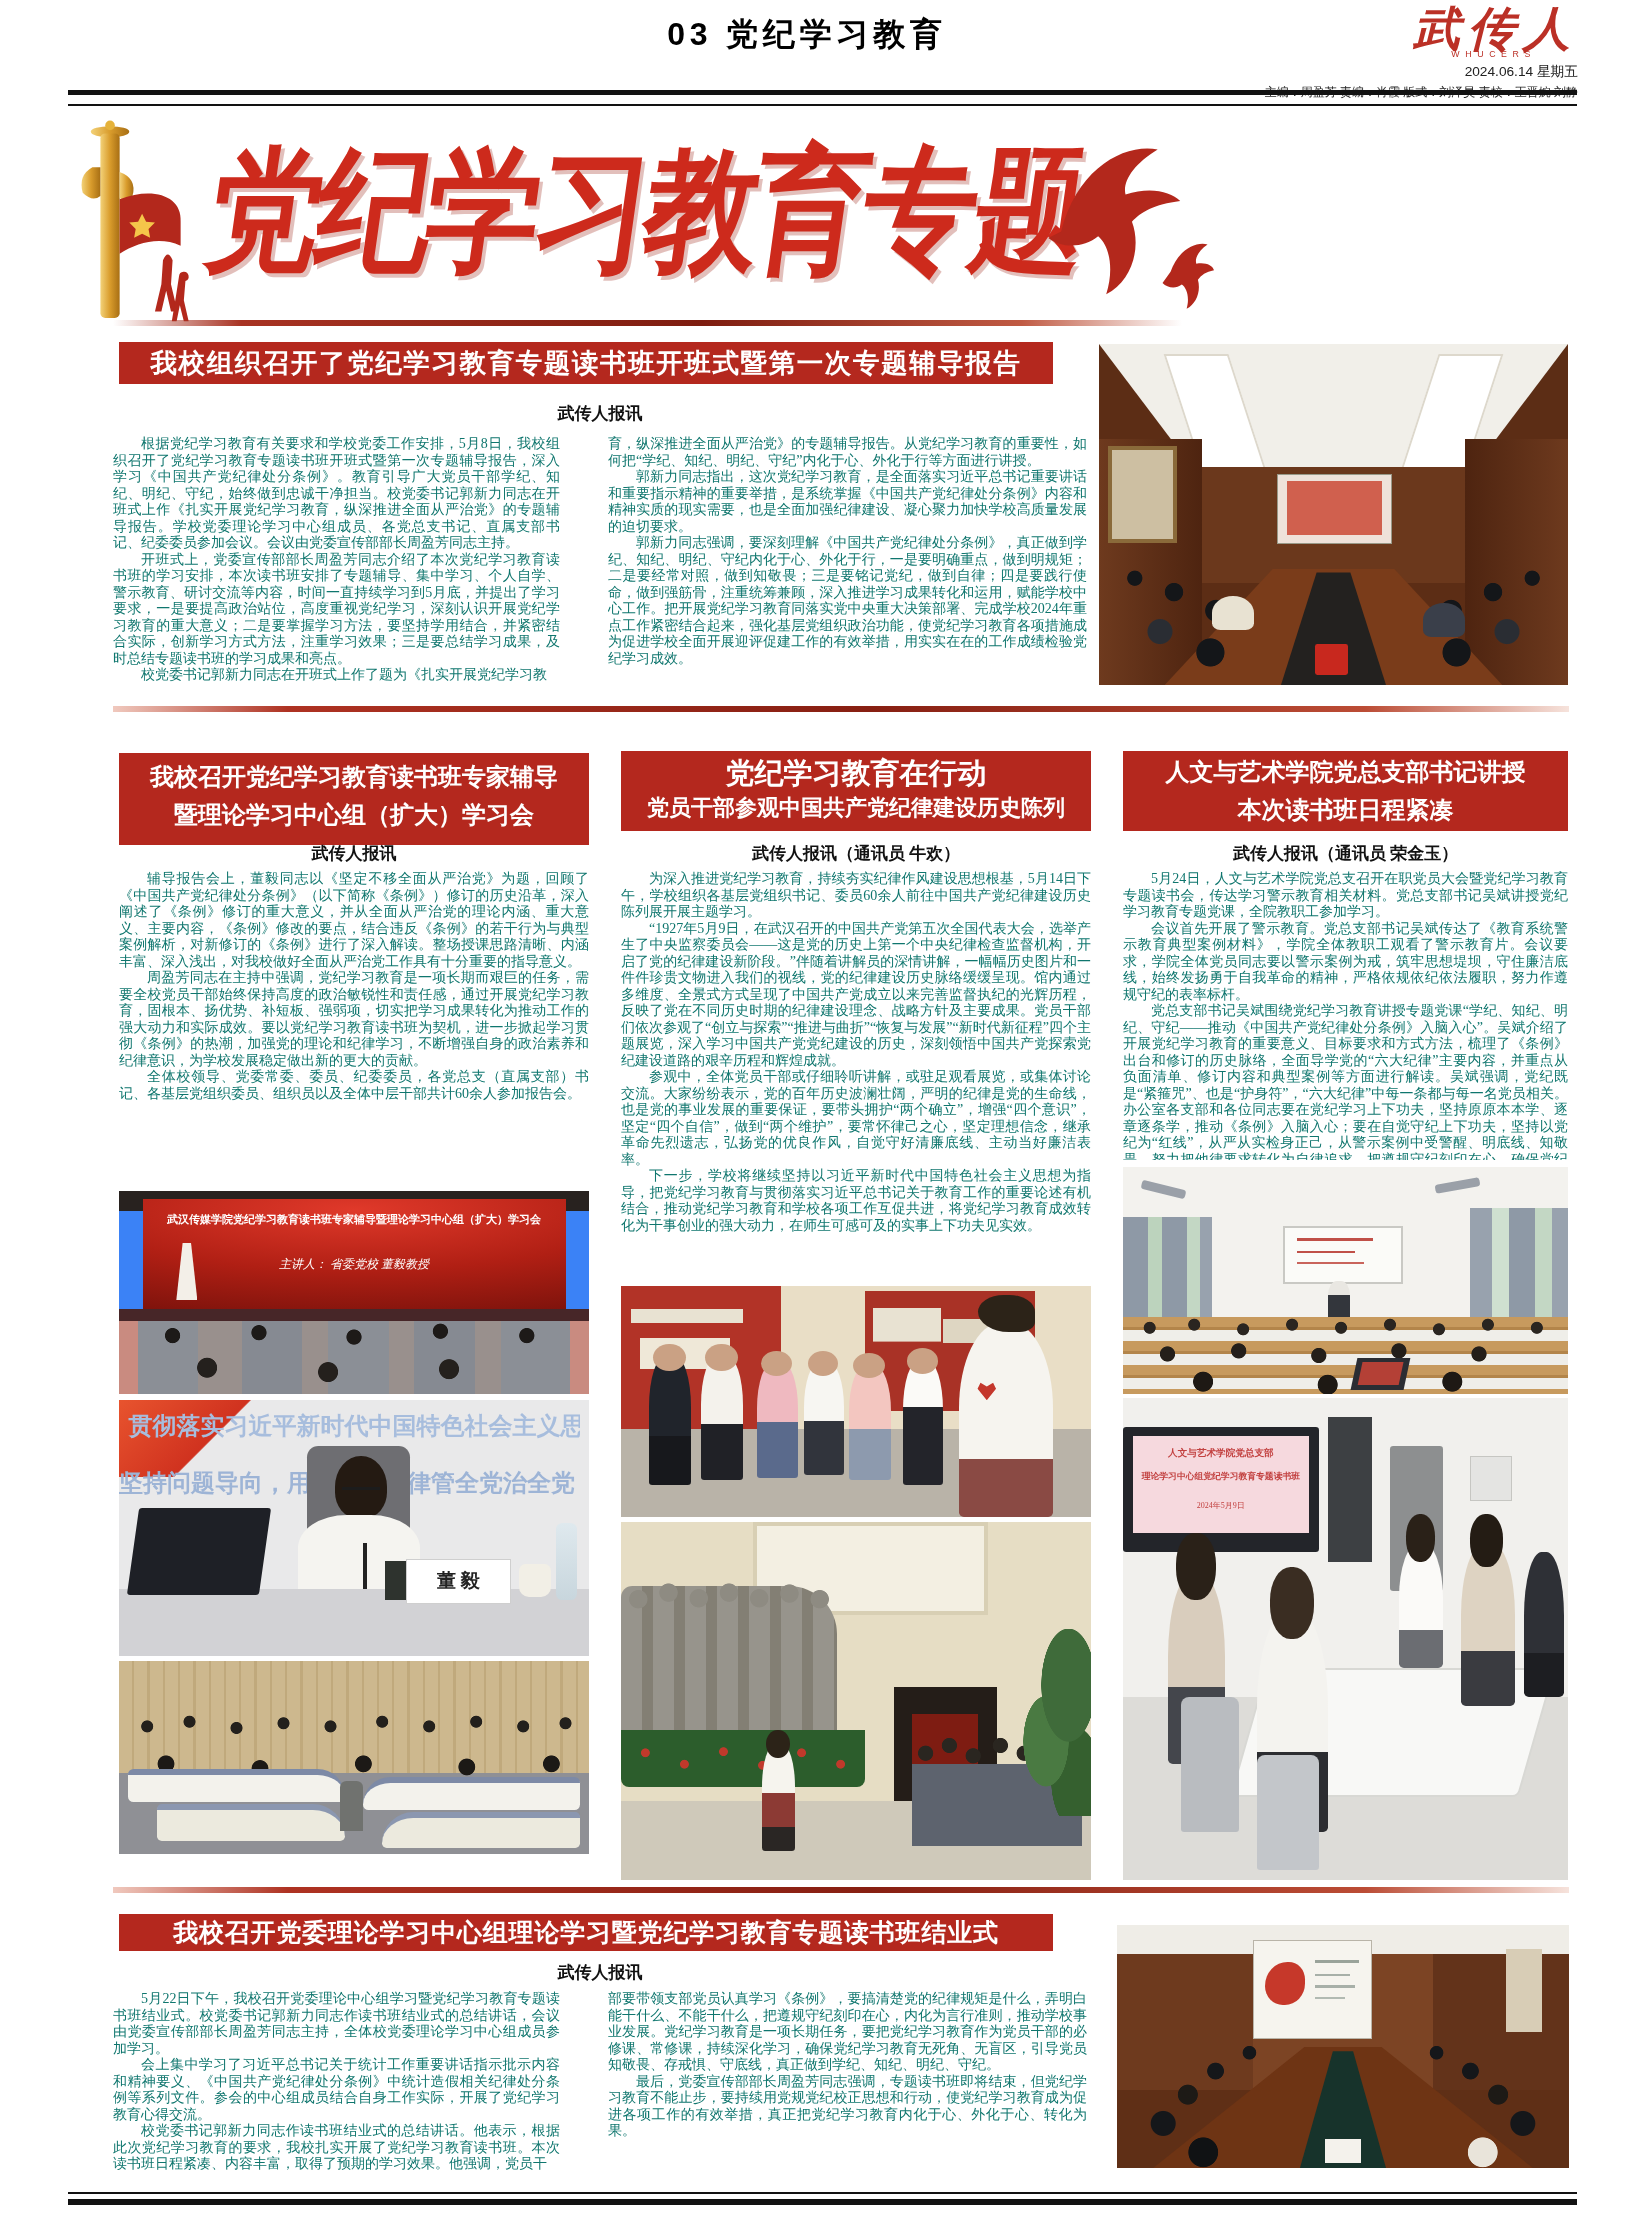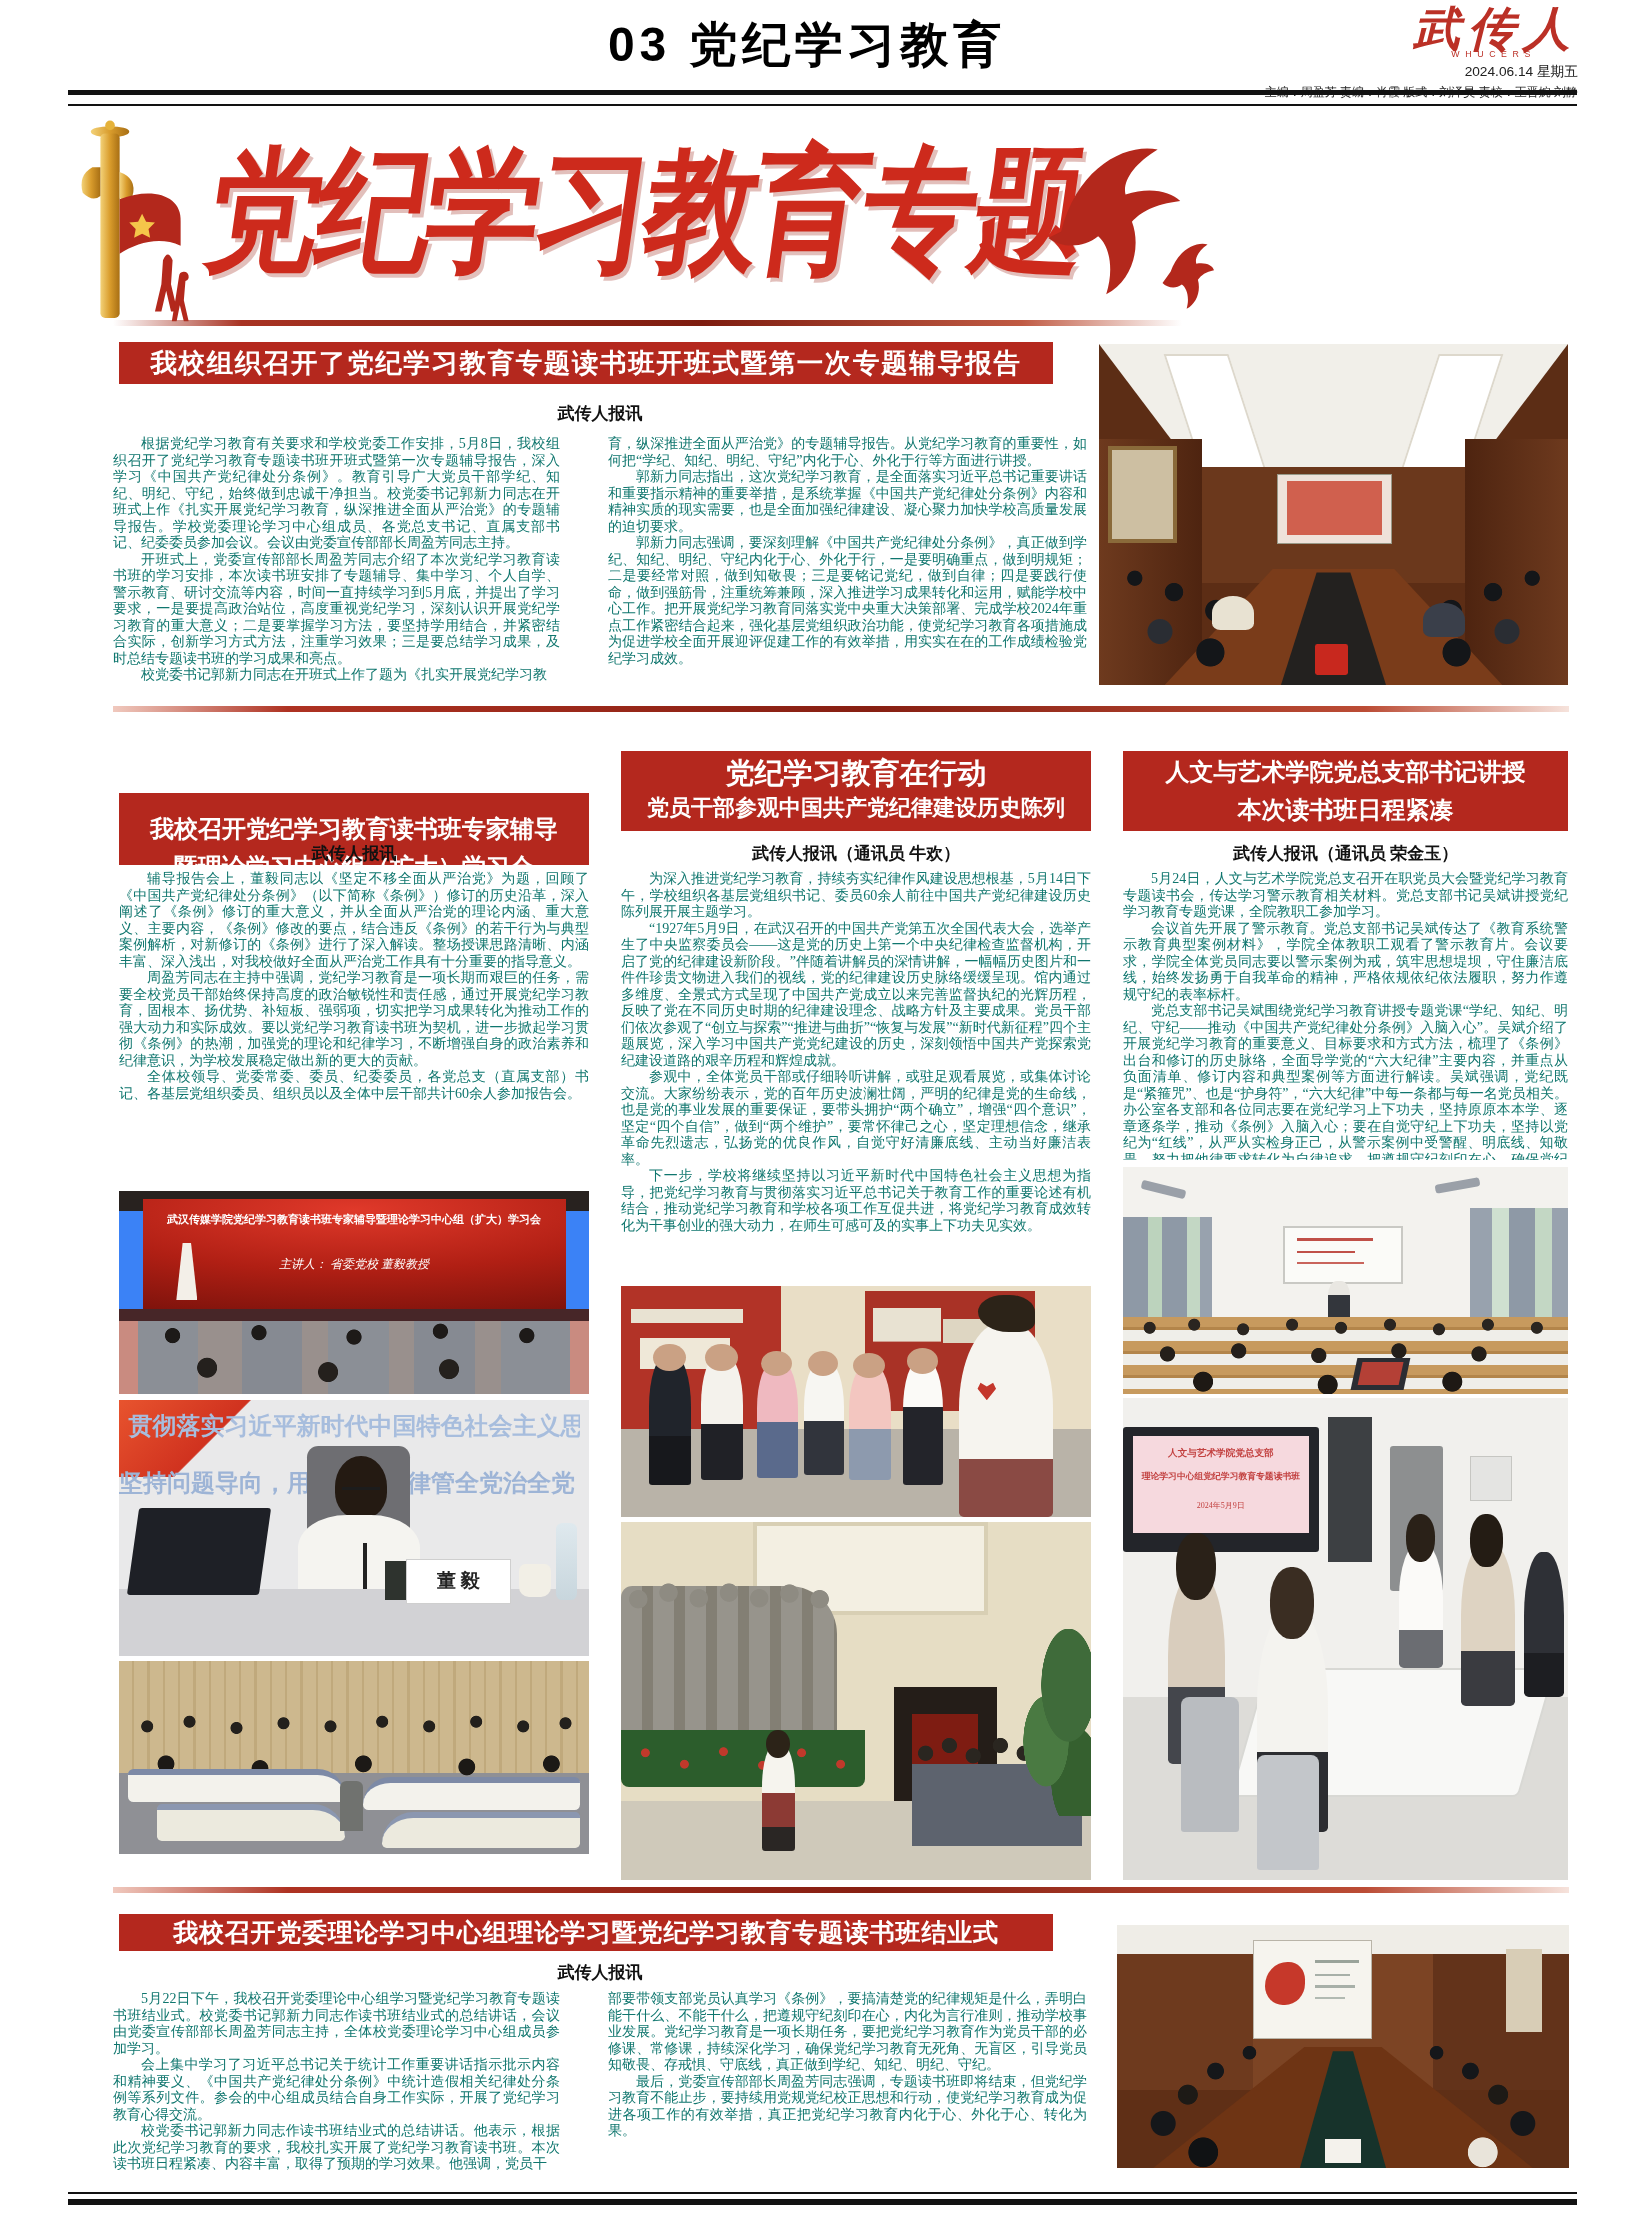--- a/index.html
+++ b/index.html
@@ -2,21 +2,21 @@
 <html style="font-size:13px"><head>
 <meta charset="utf-8">
 <style>
   html,body{margin:0;padding:0;background:#e8e8e8;}
   #page{position:relative;width:1646px;height:2216px;background:#ffffff;margin:0 auto;
         font-family:"Liberation Serif","DejaVu Serif",serif;color:#1a1a1a;overflow:hidden;}
   .abs{position:absolute;}
   
   .head-title{top:13px;left:0;width:1614px;text-align:center;
       font-family:"Liberation Sans","DejaVu Sans",sans-serif;font-weight:bold;
-      font-size:48px;letter-spacing:4.8px;color:#000;}
+      font-size:32px;letter-spacing:4.8px;color:#000;}
   .masthead{top:4.8px;right:68px;width:370px;text-align:right;}
   .mast-name{font-family:"DejaVu Serif",serif;font-style:italic;font-weight:bold;
       font-size:47px;color:#bb3026;letter-spacing:8px;line-height:47px;}
   .mast-latin{font-family:"Liberation Sans",sans-serif;font-size:8.8px;color:#bb3026;
       letter-spacing:5.6px;margin-top:-3.2px;padding-right:42px;}
   .mast-date{font-family:"Liberation Sans",sans-serif;font-size:13.7px;color:#222;margin-top:4.8px;}
   .mast-staff{font-family:"Liberation Sans",sans-serif;font-size:12px;color:#222;margin-top:2.4px;}
   .rule{left:68px;width:1509px;background:#121212;}
   
   .banner-title{top:143px;left:201px;width:884px;font-family:"Liberation Sans","DejaVu Sans",sans-serif;
@@ -120,21 +120,21 @@
     <div class="ph" style="left:30%;top:67%;width:40%;height:33%;background:#23211f;clip-path:polygon(41% 0,59% 0,78% 100%,22% 100%);"></div>
     <div class="ph" style="left:4%;top:62%;width:30%;height:34%;background-image:radial-gradient(circle at 12% 20%,#141619 7.2px,transparent 8px),radial-gradient(circle at 40% 32%,#141619 8.8px,transparent 9.6px),radial-gradient(circle at 70% 48%,#141619 10.4px,transparent 11.3px),radial-gradient(circle at 30% 66%,#2a2d33 12px,transparent 13px),radial-gradient(circle at 66% 84%,#141619 13.7px,transparent 14.5px);"></div>
     <div class="ph" style="right:4%;top:62%;width:30%;height:34%;background-image:radial-gradient(circle at 88% 20%,#141619 7.2px,transparent 8px),radial-gradient(circle at 60% 32%,#141619 8.8px,transparent 9.6px),radial-gradient(circle at 30% 48%,#141619 10.4px,transparent 11.3px),radial-gradient(circle at 70% 66%,#2a2d33 12px,transparent 13px),radial-gradient(circle at 34% 84%,#141619 13.7px,transparent 14.5px);"></div>
     <div class="ph" style="left:46%;top:88%;width:7%;height:9%;background:#c8281e;border-radius:2.4px;"></div>
     <div class="ph" style="left:24%;top:74%;width:9%;height:10%;background:#e8e2d2;border-radius:50% 50% 20% 20%;"></div>
     <div class="ph" style="right:22%;top:76%;width:9%;height:10%;background:#3a3f4a;border-radius:50% 50% 20% 20%;"></div>
   </div>
 
   <div class="abs divider" style="top:706px;"></div>
 
-  <div class="abs artbar" style="left:119px;top:793px;width:470px;height:72px;font-size:24px;line-height:38px;padding-top:17px;box-sizing:border-box;">
+  <div class="abs artbar" style="left:119px;top:753px;width:470px;height:92px;font-size:24px;line-height:38px;padding-top:5px;box-sizing:border-box;">
     <div>我校召开党纪学习教育读书班专家辅导</div>
     <div>暨理论学习中心组（扩大）学习会</div>
   </div>
   <div class="abs byline" style="left:119px;top:842px;width:470px;">武传人报讯</div>
   <div class="abs bodytext" style="left:119px;top:871px;width:470px;height:315px;">
     <p>辅导报告会上，董毅同志以《坚定不移全面从严治党》为题，回顾了《中国共产党纪律处分条例》（以下简称《条例》）修订的历史沿革，深入阐述了《条例》修订的重大意义，并从全面从严治党的理论内涵、重大意义、主要内容，《条例》修改的要点，结合违反《条例》的若干行为与典型案例解析，对新修订的《条例》进行了深入解读。整场授课思路清晰、内涵丰富、深入浅出，对我校做好全面从严治党工作具有十分重要的指导意义。</p>
     <p>周盈芳同志在主持中强调，党纪学习教育是一项长期而艰巨的任务，需要全校党员干部始终保持高度的政治敏锐性和责任感，通过开展党纪学习教育，固根本、扬优势、补短板、强弱项，切实把学习成果转化为推动工作的强大动力和实际成效。要以党纪学习教育读书班为契机，进一步掀起学习贯彻《条例》的热潮，加强党的理论和纪律学习，不断增强自身的政治素养和纪律意识，为学校发展稳定做出新的更大的贡献。</p>
     <p>全体校领导、党委常委、委员、纪委委员，各党总支（直属支部）书记、各基层党组织委员、组织员以及全体中层干部共计60余人参加报告会。</p>
   </div>
 

